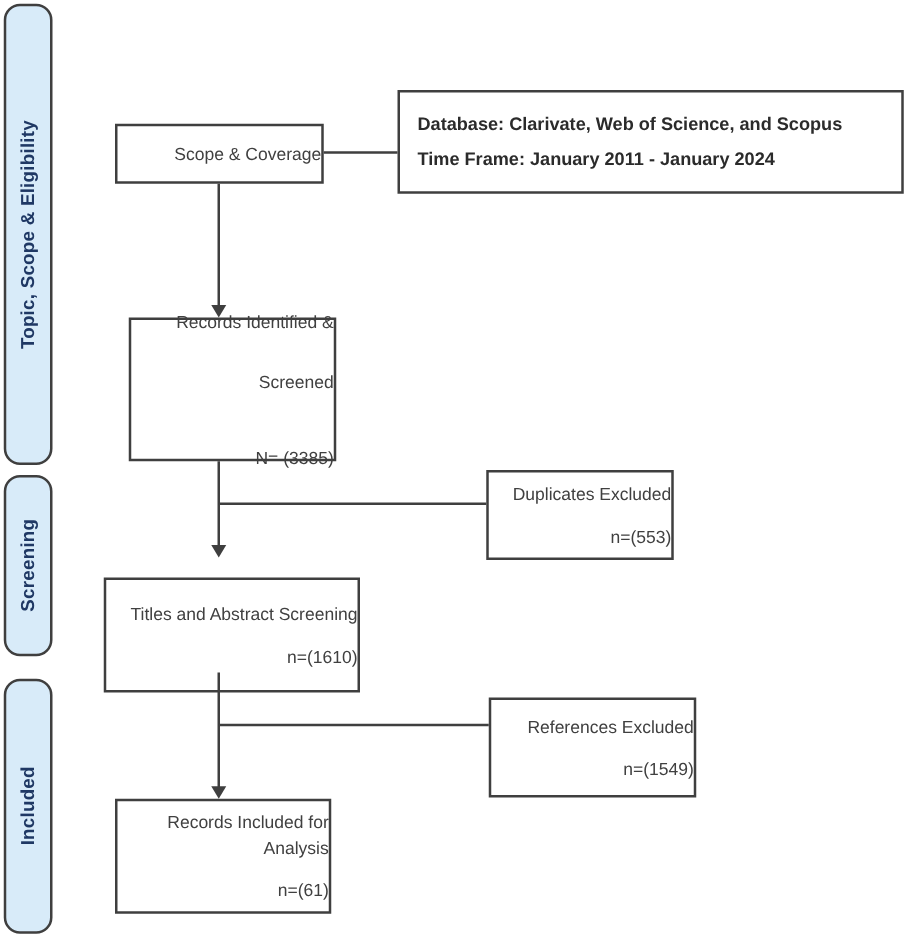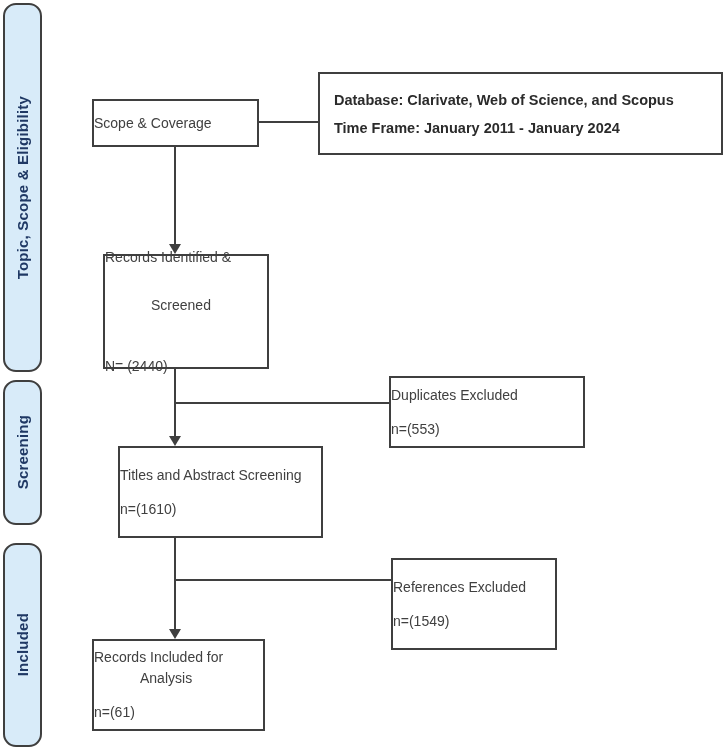--- a/index.html
+++ b/index.html
@@ -40,32 +40,32 @@
   
   .fbox {
     position: absolute;
     background: #ffffff;
     border: 2px solid #3f3f3f;
     color: #404040;
     font-size: 14px;
     line-height: 21px;
     display: flex;
     flex-direction: column;
-    align-items: flex-start;
+    align-items: flex-end;
     justify-content: center;
     text-align: center;
   }
   .fbox .count { margin-top: 13px; }
   .fbox .tight { margin-top: 0; margin-left: 46px; }
 
   .scope-box   { left: 92px;  top: 99px;  width: 167px; height: 48px; }
   .records-box { left: 103px; top: 254px; width: 166px; height: 115px; gap: 27px; }
-  .dups-box    { left: 389px; top: 376px; width: 196px; height: 72px; }
-  .titles-box  { left: 83px;  top: 446px; width: 205px; height: 92px; margin-left: 35px; }
-  .refs-box    { left: 391px; top: 558px; width: 166px; height: 92px; }
+  .dups-box    { left: 389px; top: 376px; width: 150px; height: 72px; }
+  .titles-box  { left: 83px;  top: 462px; width: 205px; height: 92px; }
+  .refs-box    { left: 391px; top: 558px; width: 166px; height: 80px; }
   .incl-box    { left: 92px;  top: 639px; width: 173px; height: 92px; }
 
   .db-box {
     position: absolute;
     left: 318px; top: 72px; width: 405px; height: 83px;
     background: #ffffff;
     border: 2px solid #3f3f3f;
     color: #2b2b2b;
     font-size: 14.5px;
     font-weight: bold;
@@ -108,21 +108,21 @@
   </div>
 
   <div class="db-box">
     <span>Database: Clarivate, Web of Science, and Scopus</span>
     <span>Time Frame: January 2011 - January 2024</span>
   </div>
 
   <div class="fbox records-box">
     <span>Records Identified &amp;</span>
     <span class="tight">Screened</span>
-    <span class="count">N= (2440)</span>
+    <span class="count">N= (3385)</span>
   </div>
 
   <div class="fbox dups-box">
     <span>Duplicates Excluded</span>
     <span class="count">n=(553)</span>
   </div>
 
   <div class="fbox titles-box">
     <span>Titles and Abstract Screening</span>
     <span class="count">n=(1610)</span>

